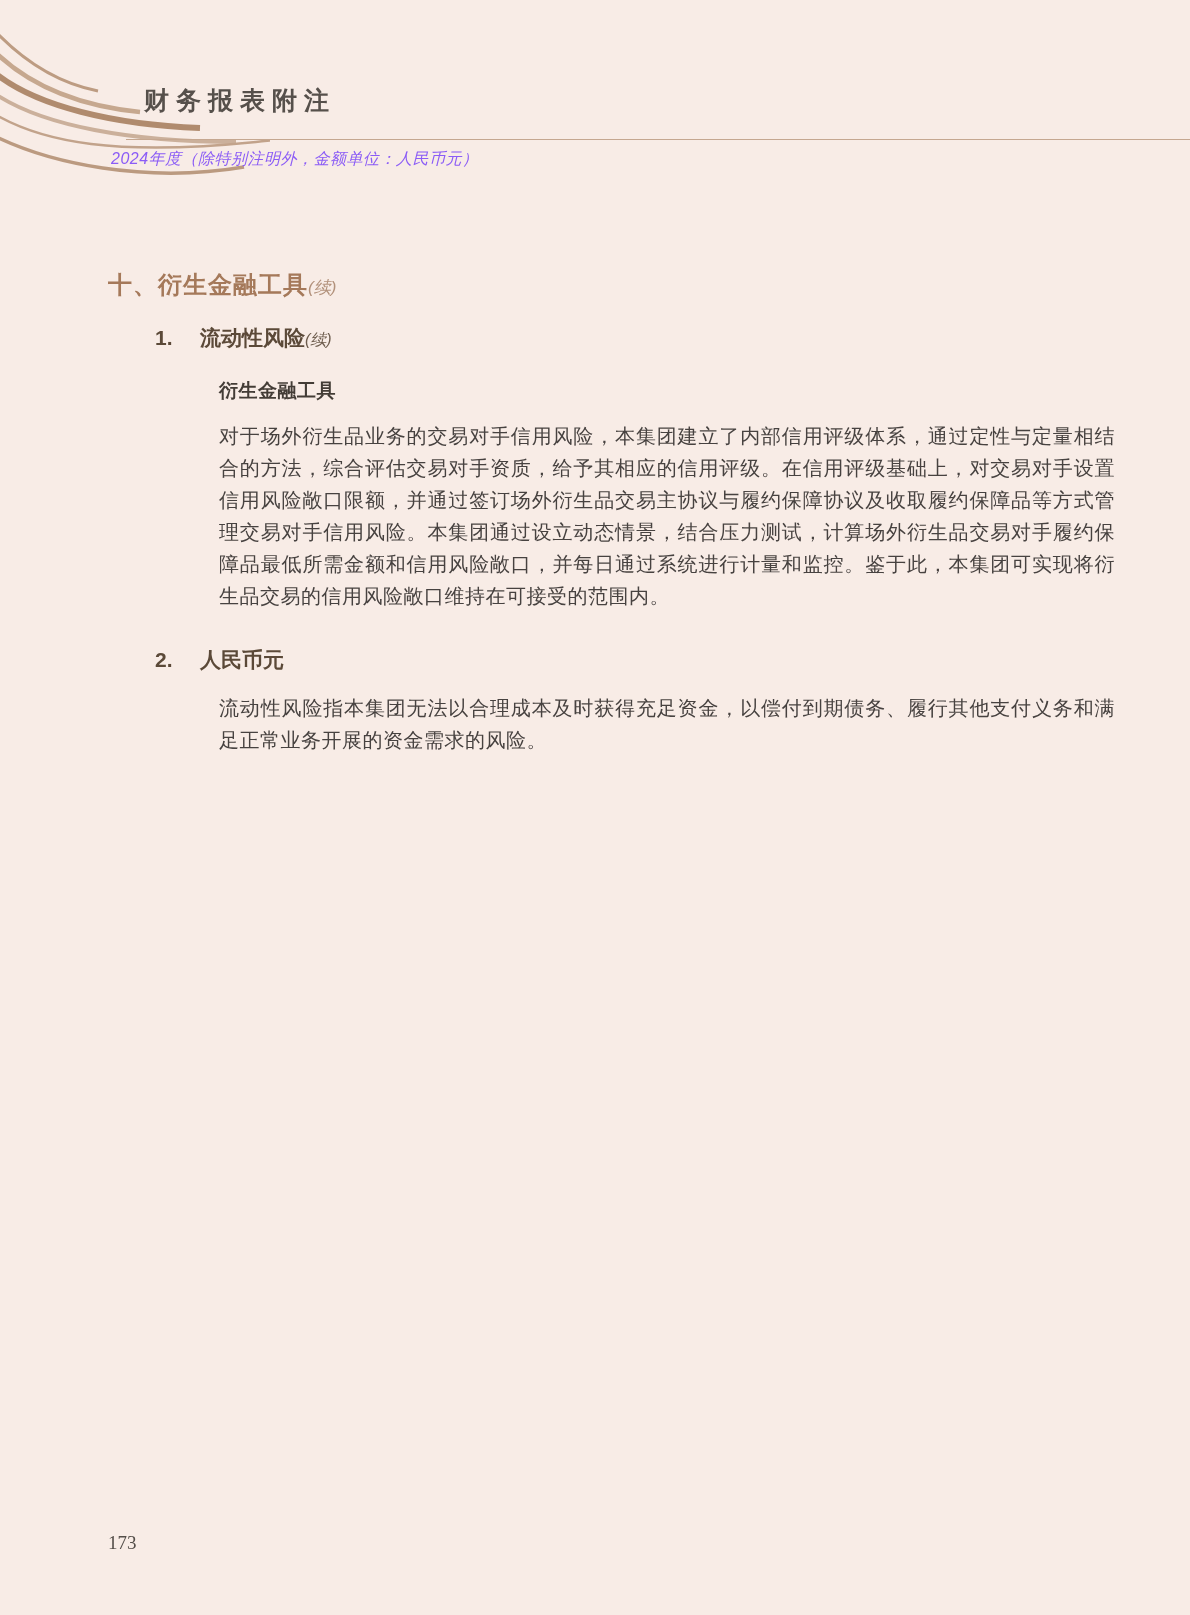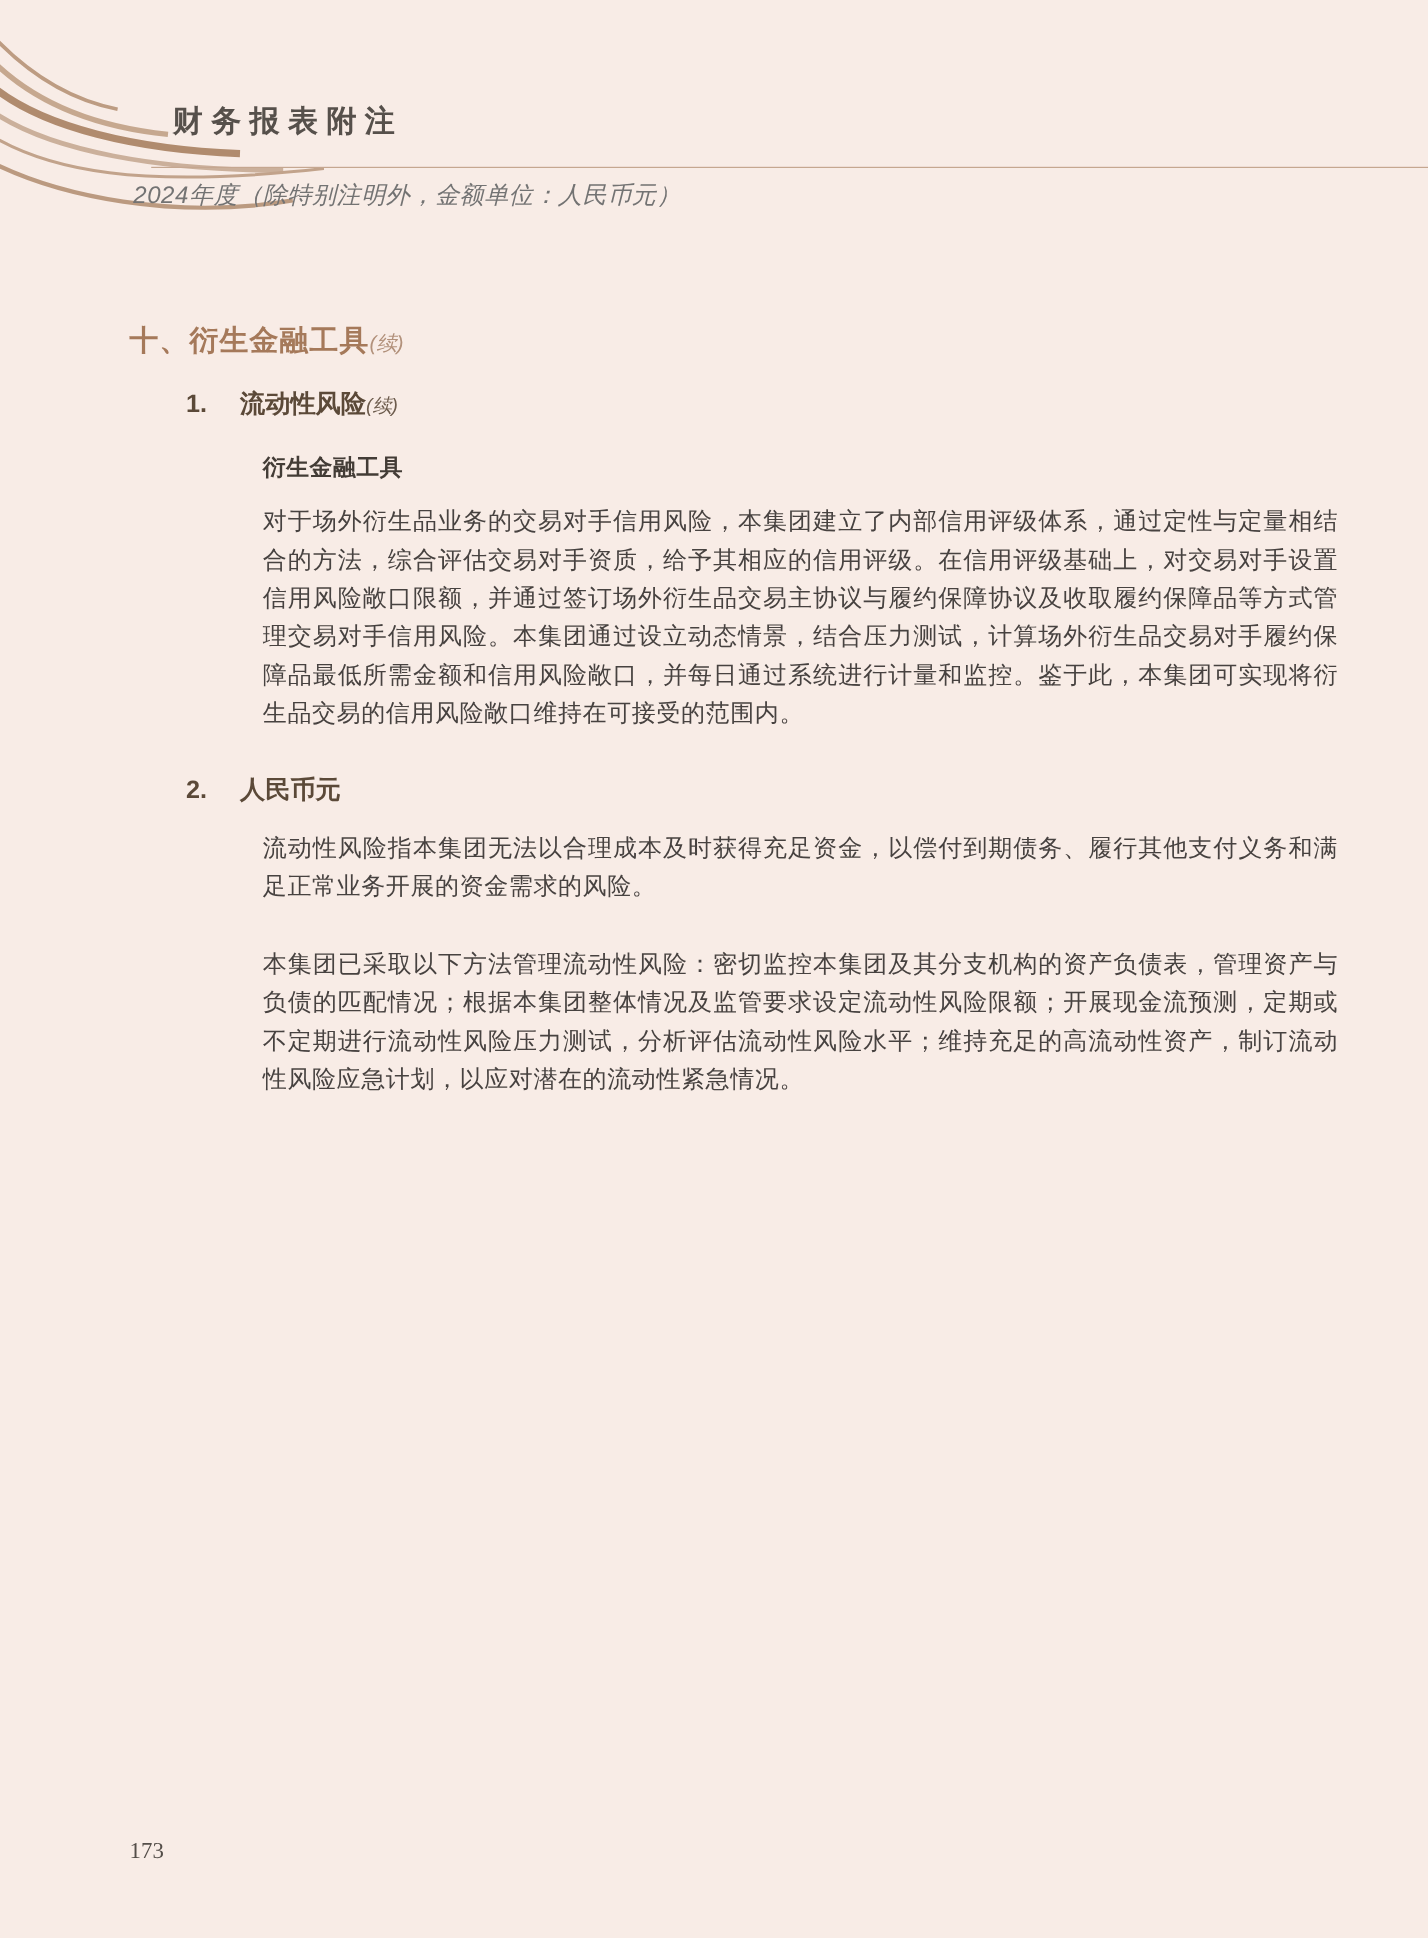--- a/index.html
+++ b/index.html
@@ -25,23 +25,23 @@
     font-family:"Liberation Serif", serif;
     font-size:25px; font-weight:600;
     letter-spacing:7px;
     color:#56504b;
     white-space:nowrap;
     margin-left:32px;
   }
   .page-subtitle {
     position:absolute; left:111px; top:149px;
     font-style:italic;
-    font-size:20px;
+    font-size:16px;
     letter-spacing:0.5px;
-    color:#737373;
+    color:#8b5cf6;
     white-space:nowrap;
   }
 
   
   .content {
     position:absolute; left:108px; top:269px;
     width:1007px;
   }
   .section-heading {
     font-size:24px; font-weight:bold;
@@ -130,21 +130,20 @@
       </div>
     </div>
 
     <div class="subsection subsection-2">
       <div class="sub-heading">
         <span class="num">2.</span>
         <span>人民币元</span>
       </div>
       <div class="sub-body">
         <p class="body-paragraph">流动性风险指本集团无法以合理成本及时获得充足资金，以偿付到期债务、履行其他支付义务和满足正常业务开展的资金需求的风险。</p>
-        <p class="body-paragraph">本集团已采取以下方法管理流动性风险：密切监控本集团及其分支机构的资产负债表，管理资产与负债的匹配情况；根据本集团整体情况及监管要求设定流动性风险限额；开展现金流预测，定期或不定期进行流动性风险压力测试，分析评估流动性风险水平；维持充足的高流动性资产，制订流动性风险应急计划，以应对潜在的流动性紧急情况。</p>
       </div>
     </div>
 
   </div>
 
   <div class="page-number">173</div>
 
 </div>
 
 </body></html>

